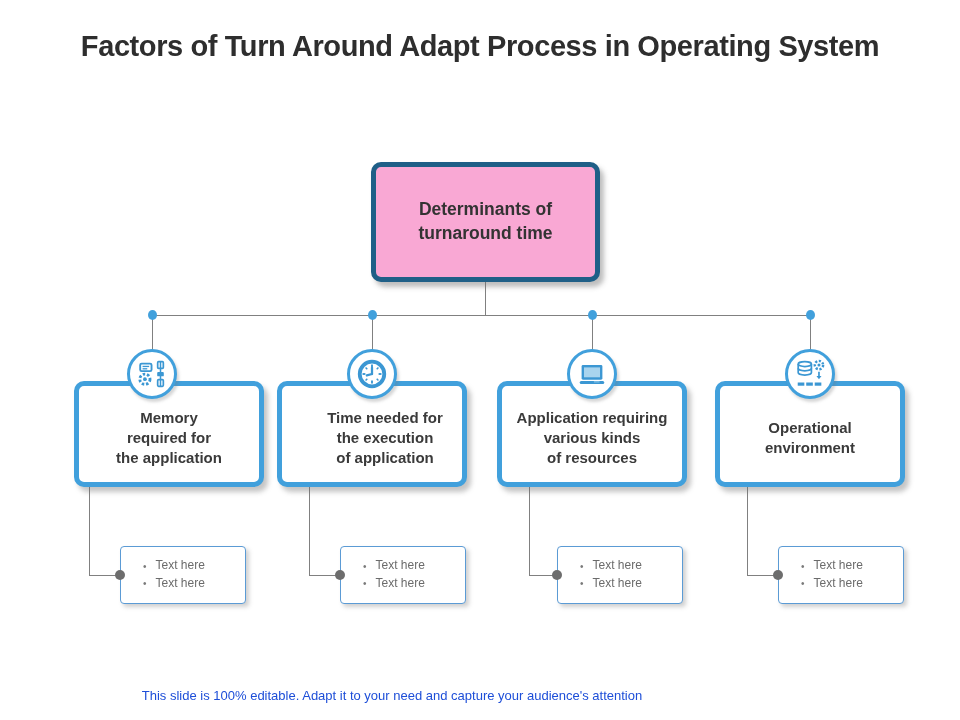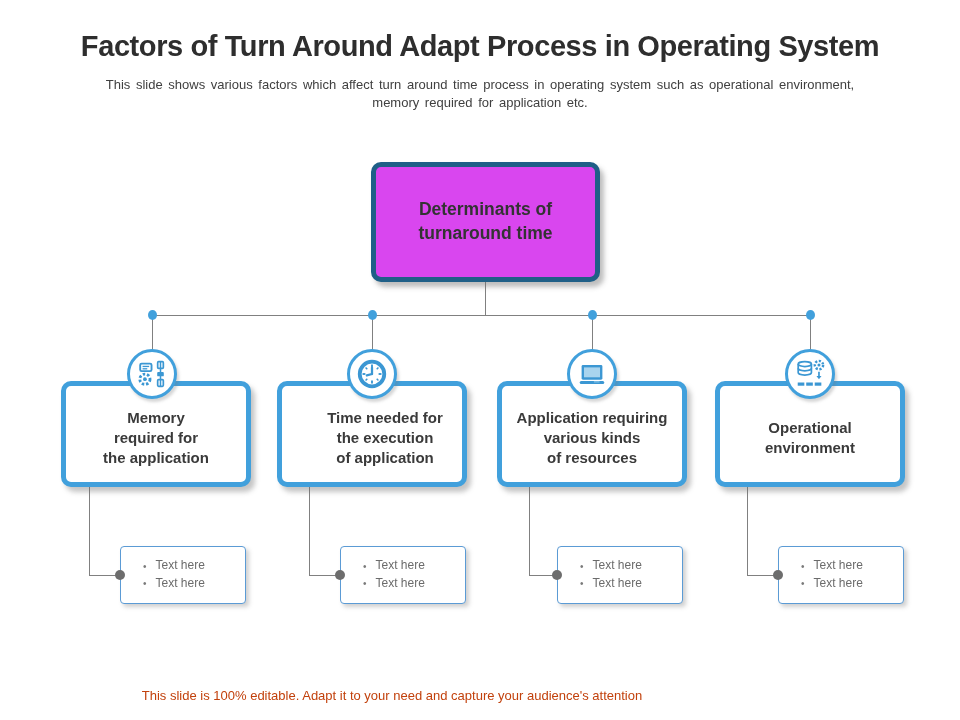--- a/index.html
+++ b/index.html
@@ -12,26 +12,26 @@
   .slide-title {
     position:absolute; top:30px; left:0; width:960px; text-align:center;
     font-size:29px; font-weight:bold; color:#2e2e2e; letter-spacing:-0.4px;
   }
   .slide-subtitle {
     position:absolute; top:76px; left:85px; width:790px; text-align:center;
     font-size:13px; color:#404040; line-height:1.4; word-spacing:2px;
   }
   .slide-footer {
     position:absolute; top:688px; left:0; width:784px; text-align:center;
-    font-size:13px; color:#c2410c;
+    font-size:13px; color:#1d4ed8;
   }
   
   .root-box {
     position:absolute; left:371px; top:162px; width:229px; height:120px;
-    background:#d946ef; border:5px solid #1F5F87; border-radius:10px;
+    background:#f9a8d4; border:5px solid #1F5F87; border-radius:10px;
     box-shadow:4px 5px 5px rgba(110,110,110,0.45);
     display:flex; align-items:center; justify-content:center;
     font-size:17.5px; font-weight:bold; color:#333333; text-align:center;
     white-space:pre-line; line-height:1.35; z-index:2;
   }
   
   .line { position:absolute; background:#808080; z-index:1; }
   .dot-blue {
     position:absolute; width:9px; height:10px; border-radius:50%;
     background:#41A0DC; z-index:3;
@@ -61,31 +61,30 @@
     position:absolute; top:546px; width:126px; height:58px;
     background:#fff; border:1px solid #5B9BD5; border-radius:4px;
     box-shadow:3px 3px 4px rgba(120,120,120,0.35);
     display:flex; flex-direction:column; justify-content:center;
     padding-left:22px; gap:2px; z-index:2;
   }
   .note-row { display:flex; align-items:center; gap:9px;
     font-size:12px; color:#6b6b6b; line-height:1.3; }
   .note-bullet { font-size:10px; color:#7a7a7a; }
   
-  .fb0 { left:61px; }  .fb1 { left:277px;padding-left:26px; } .fb2 { left:497px; } .fb3 { left:715px; }
+  .fb0 { left:74px; }  .fb1 { left:277px;padding-left:26px; } .fb2 { left:497px; } .fb3 { left:715px; }
   .ic0 { left:127px; } .ic1 { left:347px; } .ic2 { left:567px; } .ic3 { left:785px; }
   .nb0 { left:120px; } .nb1 { left:340px; } .nb2 { left:557px; } .nb3 { left:778px; }
 </style>
 </head>
 <body>
 
 <div class="slide">
 
   <div class="slide-title">Factors of Turn Around Adapt Process in Operating System</div>
-  <div class="slide-subtitle">This slide shows various factors which affect turn around time process in operating system such as operational environment,  memory required for application etc.</div>
 
   <div class="root-box">Determinants of
 turnaround time</div>
 
   <div class="line" style="left:485px; top:282px; width:1px; height:34px;"></div>
   <div class="line" style="left:152px; top:315px; width:659px; height:1px;"></div>
 
   <div class="line" style="left:152px; top:315px; width:1px; height:37px;"></div>
   <div class="line" style="left:372px; top:315px; width:1px; height:37px;"></div>
   <div class="line" style="left:592px; top:315px; width:1px; height:37px;"></div>

